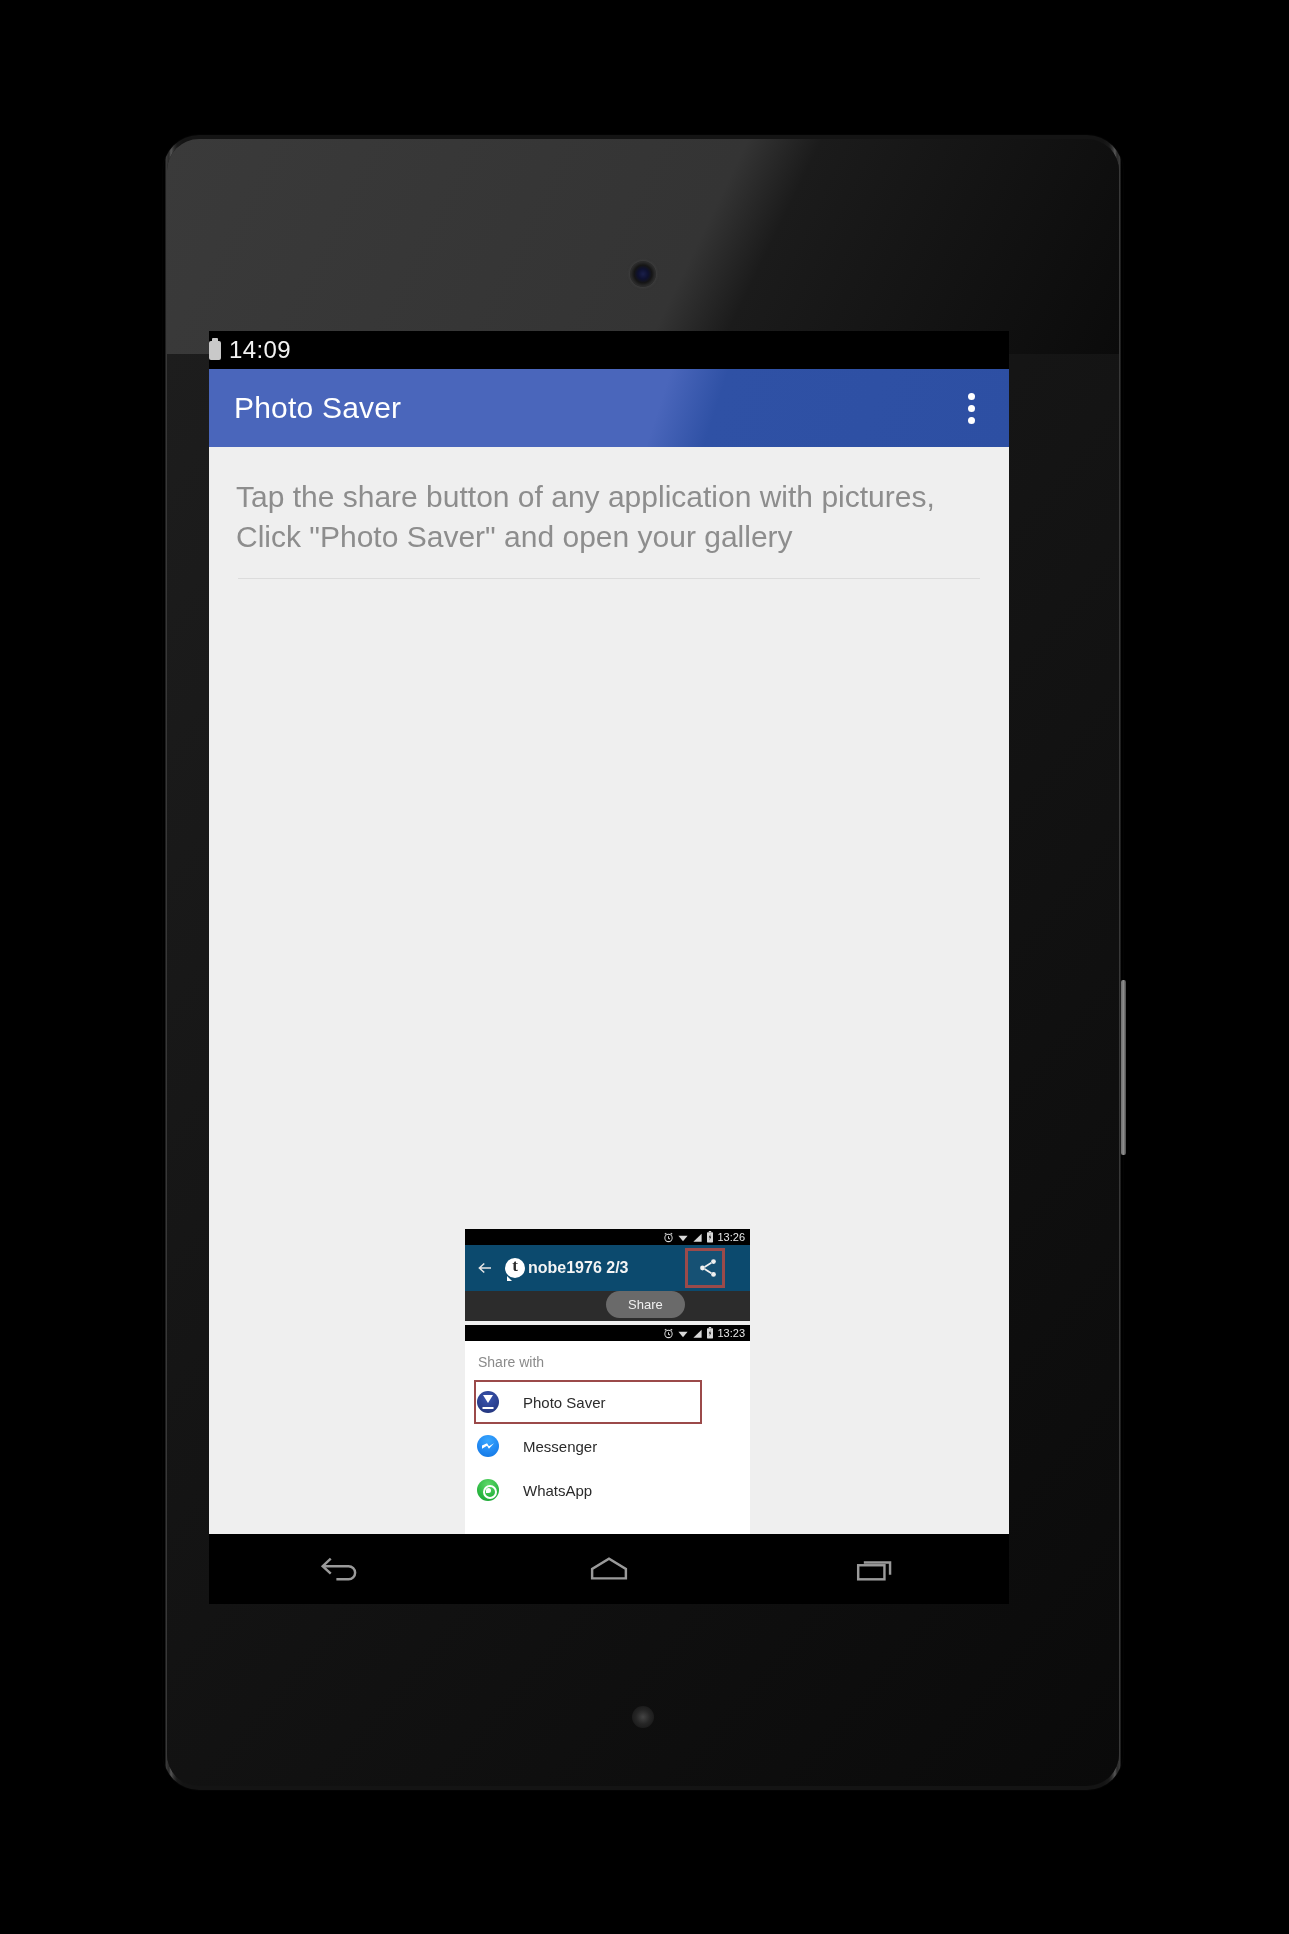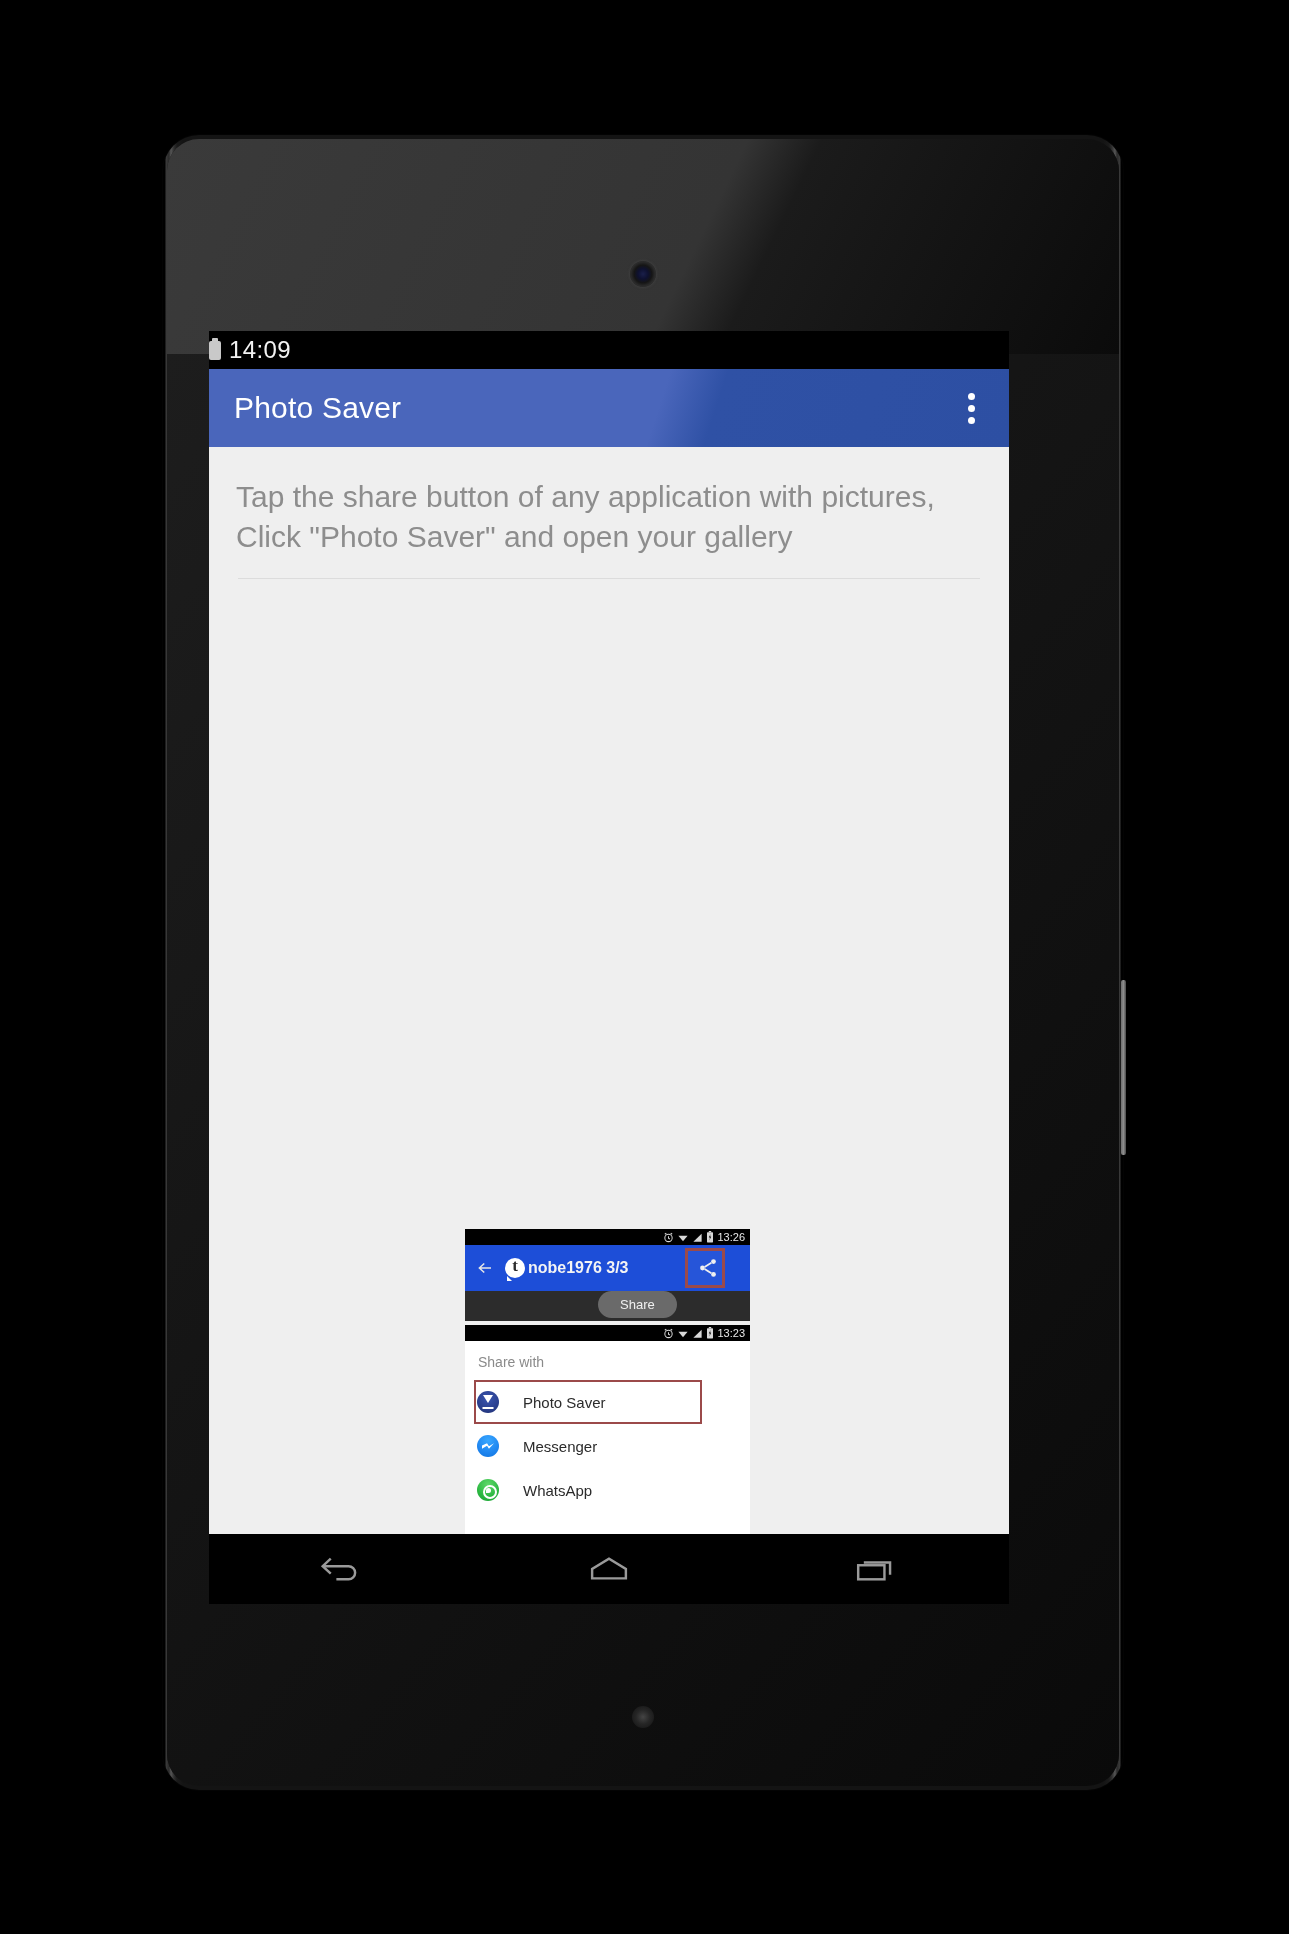--- a/index.html
+++ b/index.html
@@ -117,21 +117,21 @@
   #instruction-divider{
     margin:22px 2px 0 2px; height:1px; background:#dcdcdc;
   }
 
   
   #embedded-wrap{
     position:absolute; left:256px; top:898px; width:285px;
   }
 
   
-  #shot-one{ width:285px; background:#1d4ed8; position:relative; }
+  #shot-one{ width:285px; background:#0c4a6e; position:relative; }
   .mini-status{
     height:16px; background:#000;
     display:flex; align-items:center; justify-content:flex-end;
     padding-right:5px; gap:3px;
   }
   .mini-status .mtime{ color:#e8e8e8; font-size:11px; }
   .mini-icon{ display:block; }
   #shot-one-bar{
     height:46px; display:flex; align-items:center; position:relative;
   }
@@ -155,21 +155,21 @@
   }
   #share-highlight{
     position:absolute; right:25px; top:3px;
     width:40px; height:40px;
     border:3px solid #9b4a4a; background:rgba(255,255,255,.045);
   }
   #share-icon-mini{
     position:absolute; right:31px; top:12px;
   }
   #share-tooltip{
-    position:absolute; left:133px; top:46px;
+    position:absolute; left:141px; top:46px;
     background:#6a6a6a; color:#f0f0f0;
     font-size:13px; padding:6px 22px; border-radius:16px;
     z-index:3;
   }
   #shot-one-filler{ height:30px; background:#2c2c2c; }
 
   
   #shot-two{
     width:285px; margin-top:4px; background:#fff;
     padding-bottom:56px;
@@ -285,21 +285,21 @@
               <path d="M7 5 L4 11 L6 11 L5 16 L8 9 L6 9 Z" fill="#000"></path>
             </svg>
             <span class="mtime">13:26</span>
           </div>
 
           <div id="shot-one-bar">
             <svg id="back-arrow-mini" width="20" height="18" viewBox="0 0 24 24">
               <path d="M20 12 H5 M11 6 L4.5 12 L11 18" fill="none" stroke="#e6e6e6" stroke-width="2"></path>
             </svg>
             <span id="tumblr-avatar"></span>
-            <span id="shot-one-user">nobe1976 3/3</span>
+            <span id="shot-one-user">nobe1976 2/3</span>
 
             <div id="share-highlight"></div>
             <svg id="share-icon-mini" width="22" height="22" viewBox="0 0 24 24">
               <circle cx="18" cy="5" r="2.6" fill="#f0f0f0"></circle>
               <circle cx="6" cy="12" r="2.6" fill="#f0f0f0"></circle>
               <circle cx="18" cy="19" r="2.6" fill="#f0f0f0"></circle>
               <path d="M8.3 10.8 L15.7 6.4 M8.3 13.2 L15.7 17.6" stroke="#f0f0f0" stroke-width="1.9"></path>
             </svg>
             <div id="share-tooltip">Share</div>
           </div>

